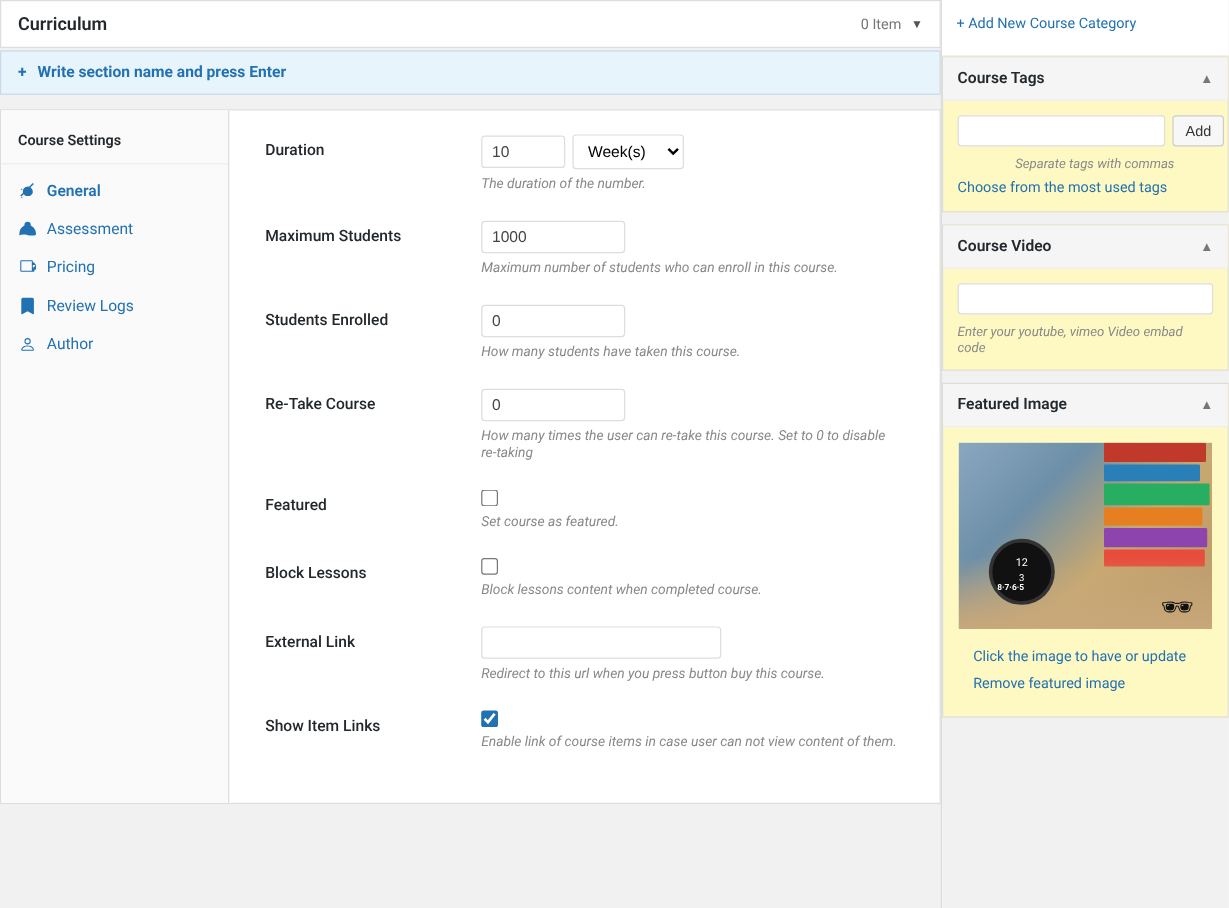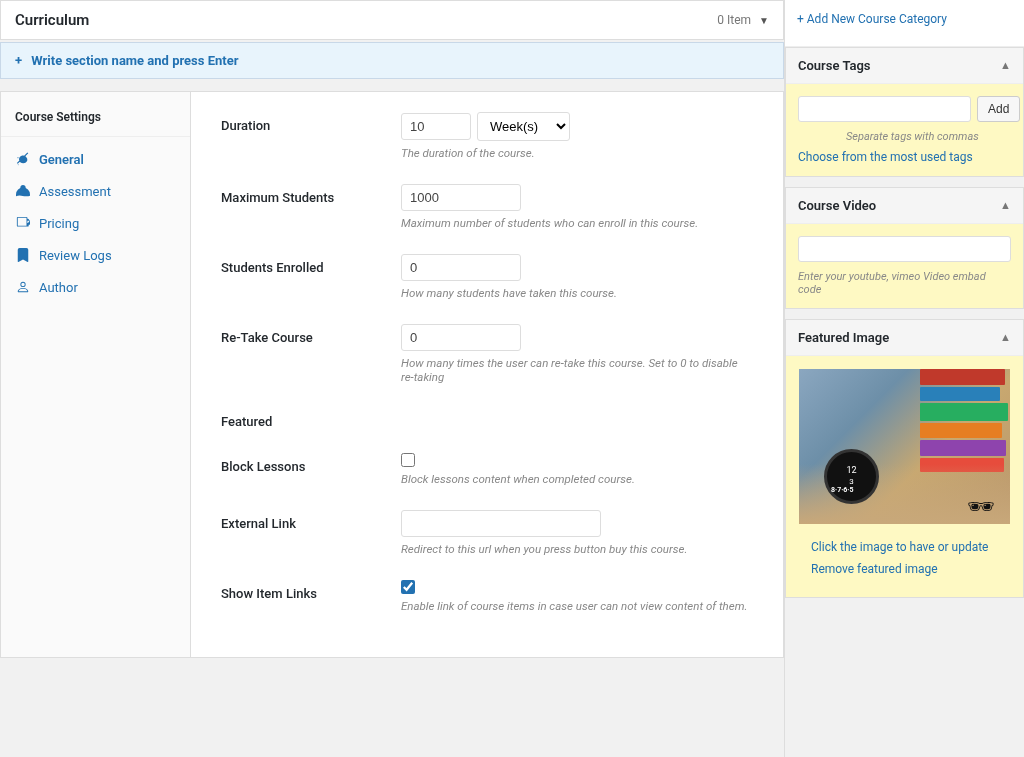--- a/index.html
+++ b/index.html
@@ -167,21 +167,21 @@
               <input type="number" value="10" style="width: 70px;">
               <select class="duration-select">
                 <option>Week(s)</option>
                 <option>Minute(s)</option>
                 <option>Hour(s)</option>
                 <option>Day(s)</option>
                 <option>Month(s)</option>
                 <option>Year(s)</option>
               </select>
             </div>
-            <div class="setting-hint">The duration of the course.</div>
+            <div class="setting-hint">The duration of the number.</div>
           </div>
         </div>
 
         <div class="setting-row">
           <div class="setting-label">Maximum Students</div>
           <div class="setting-control">
             <input type="number" value="1000" style="width: 120px;">
             <div class="setting-hint">Maximum number of students who can enroll in this course.</div>
           </div>
         </div>
@@ -197,20 +197,26 @@
         <div class="setting-row">
           <div class="setting-label">Re-Take Course</div>
           <div class="setting-control">
             <input type="number" value="0" style="width: 120px;">
             <div class="setting-hint">How many times the user can re-take this course. Set to 0 to disable re-taking</div>
           </div>
         </div>
 
         <div class="setting-row">
           <div class="setting-label">Featured</div>
+          <div class="setting-control">
+            <div class="checkbox-wrapper">
+              <input type="checkbox" style="">
+            </div>
+            <div class="setting-hint">Set course as featured.</div>
+          </div>
         </div>
 
         <div class="setting-row">
           <div class="setting-label">Block Lessons</div>
           <div class="setting-control">
             <div class="checkbox-wrapper">
               <input type="checkbox" style="">
             </div>
             <div class="setting-hint">Block lessons content when completed course.</div>
           </div>

